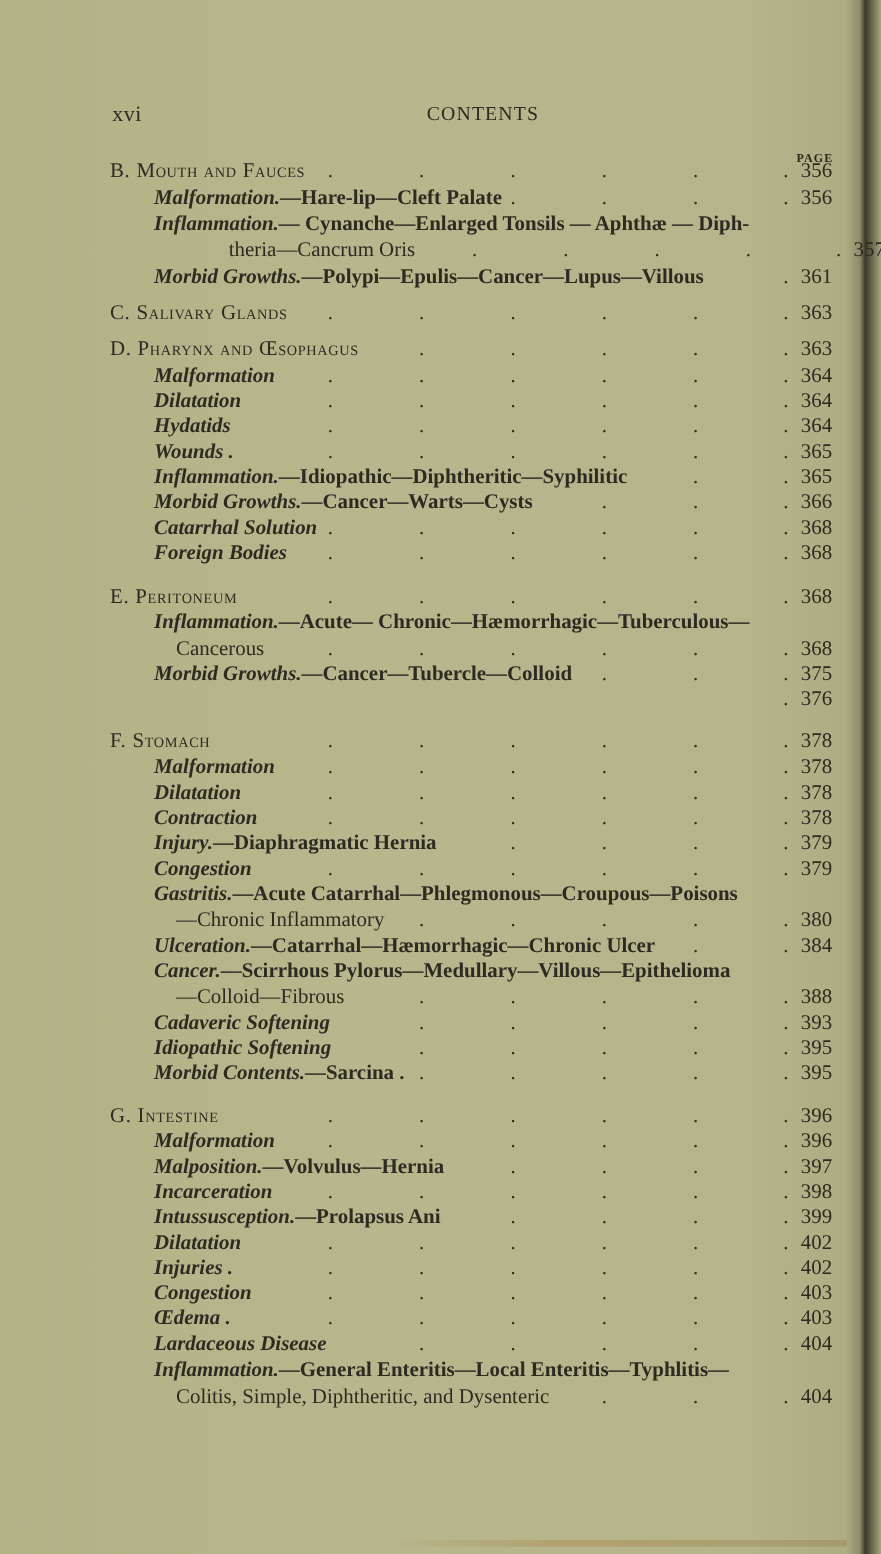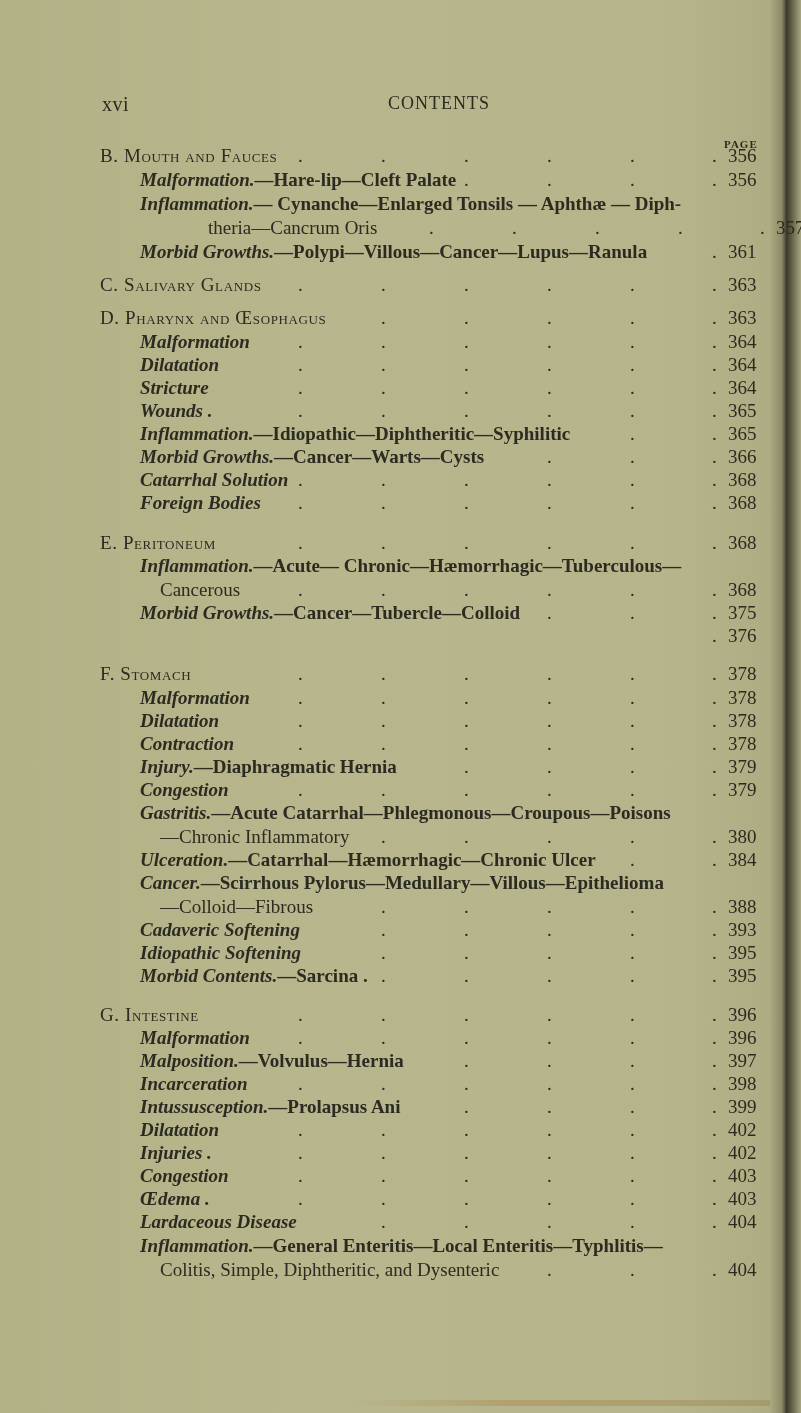--- a/index.html
+++ b/index.html
@@ -66,21 +66,21 @@
         <span class="dots">
           <span class="dot" style="left: 381px;">.</span>
           <span class="dot" style="left: 464px;">.</span>
           <span class="dot" style="left: 547px;">.</span>
           <span class="dot" style="left: 630px;">.</span>
           <span class="dot" style="left: 712px;">.</span>
         </span>
         <span class="pg">357</span>
       </div>
       <div class="row sub" style="top: 240px;">
-        <span class="label"><i>Morbid Growths.</i><span>—Polypi—Villous—Cancer—Lupus—Ranula</span></span>
+        <span class="label"><i>Morbid Growths.</i><span>—Polypi—Epulis—Cancer—Lupus—Villous</span></span>
         <span class="dots">
           <span class="dot" style="left: 712px;">.</span>
         </span>
         <span class="pg">361</span>
       </div>
       <div class="row section" style="top: 273px;">
         <span class="label"><span>C. </span><span>Salivary Glands</span></span>
         <span class="dots">
           <span class="dot" style="left: 298px;">.</span>
           <span class="dot" style="left: 381px;">.</span>
@@ -120,21 +120,21 @@
           <span class="dot" style="left: 298px;">.</span>
           <span class="dot" style="left: 381px;">.</span>
           <span class="dot" style="left: 464px;">.</span>
           <span class="dot" style="left: 547px;">.</span>
           <span class="dot" style="left: 630px;">.</span>
           <span class="dot" style="left: 712px;">.</span>
         </span>
         <span class="pg">364</span>
       </div>
       <div class="row sub" style="top: 376px;">
-        <span class="label"><i>Stricture</i></span>
+        <span class="label"><i>Hydatids</i></span>
         <span class="dots">
           <span class="dot" style="left: 298px;">.</span>
           <span class="dot" style="left: 381px;">.</span>
           <span class="dot" style="left: 464px;">.</span>
           <span class="dot" style="left: 547px;">.</span>
           <span class="dot" style="left: 630px;">.</span>
           <span class="dot" style="left: 712px;">.</span>
         </span>
         <span class="pg">364</span>
       </div>

